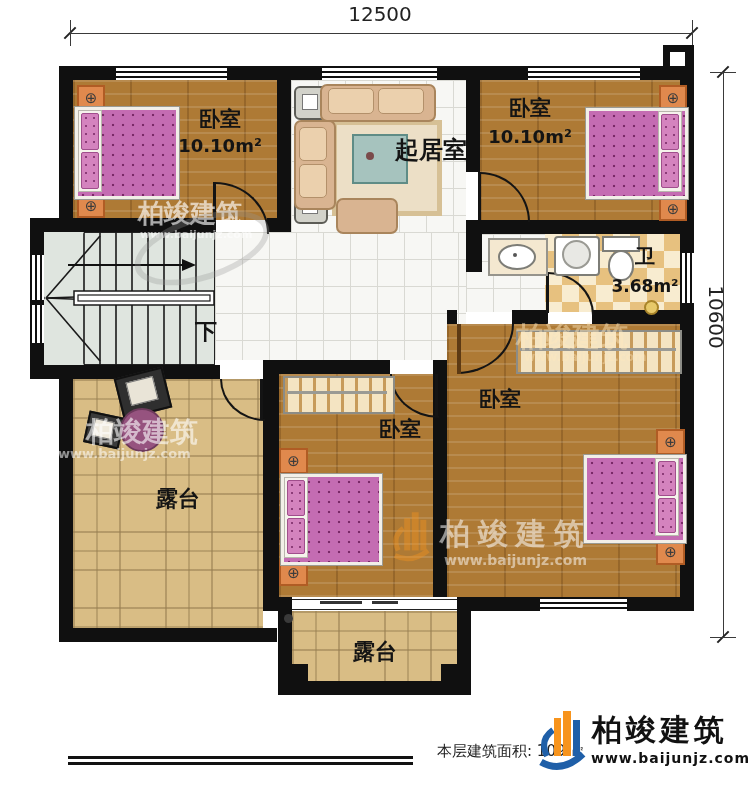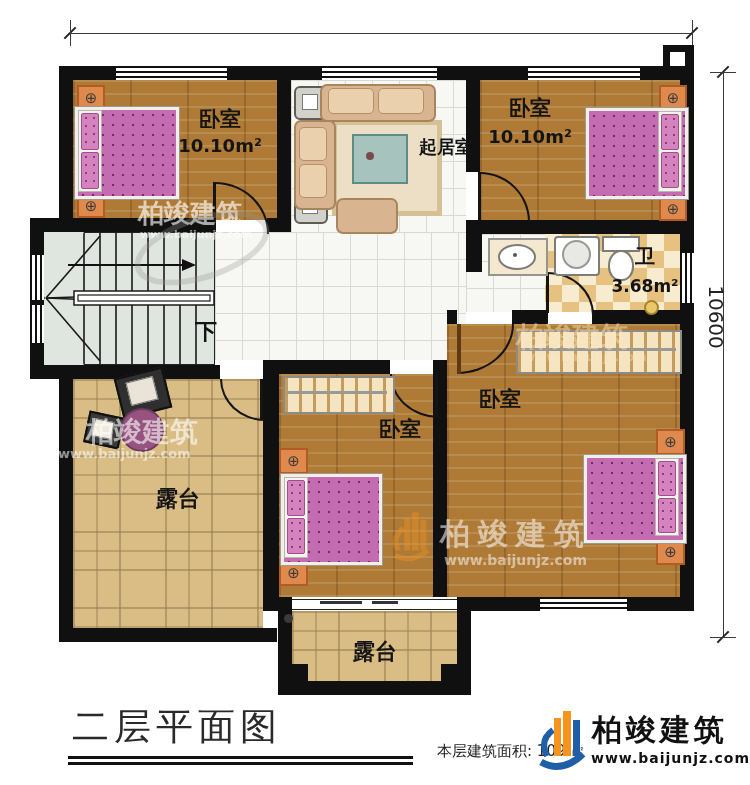--- a/index.html
+++ b/index.html
@@ -50,20 +50,21 @@
 </head>
 <body>
 
 <div id="plan">
 
   <div class="dim" style="left:70px;top:33px;width:622px;height:1px;"></div>
   <div class="tick" style="left:62px;top:32px;"></div>
   <div class="tick" style="left:684px;top:32px;"></div>
   <div class="dim" style="left:70px;top:20px;width:1px;height:26px;"></div>
   <div class="dim" style="left:692px;top:20px;width:1px;height:26px;"></div>
+  <div class="dimtxt" style="left:300px;top:2px;width:160px;">12500</div>
 
   <div class="dim" style="left:723px;top:72px;width:1px;height:565px;"></div>
   <div class="tick" style="left:715px;top:71px;"></div>
   <div class="tick" style="left:715px;top:636px;"></div>
   <div class="dim" style="left:710px;top:72px;width:26px;height:1px;"></div>
   <div class="dim" style="left:710px;top:637px;width:26px;height:1px;"></div>
   <div class="dimtxt" style="left:676px;top:305px;width:80px;transform:rotate(90deg);">10600</div>
 
   <div class="tile" style="left:291px;top:80px;width:175px;height:152px;"></div>
   <div class="tile" style="left:215px;top:232px;width:251px;height:128px;"></div>
@@ -250,35 +251,34 @@
   <div class="wm u" style="left:444px;top:552px;font-size:14px;color:rgba(255,255,255,.5);">www.baijunjz.com</div>
 
   <div class="abs" style="left:132px;top:216px;width:128px;height:52px;border:6px solid rgba(150,150,150,.3);border-radius:50%;transform:rotate(-18deg);"></div>
 
   <div class="lbl" style="left:150px;top:108px;width:140px;font-size:21px;">卧室</div>
   <div class="lbl" style="left:150px;top:136px;width:140px;font-size:18px;">10.10m²</div>
 
   <div class="lbl" style="left:460px;top:97px;width:140px;font-size:21px;">卧室</div>
   <div class="lbl" style="left:460px;top:127px;width:140px;font-size:18px;">10.10m²</div>
 
-  <div class="lbl" style="left:376px;top:137px;width:140px;font-size:18px;">起居室</div>
+  <div class="lbl" style="left:361px;top:137px;width:140px;font-size:24px;">起居室</div>
 
   <div class="lbl" style="left:600px;top:245px;width:90px;font-size:20px;">卫</div>
   <div class="lbl" style="left:600px;top:277px;width:90px;font-size:17px;">3.68m²</div>
 
   <div class="lbl" style="left:340px;top:418px;width:120px;font-size:21px;">卧室</div>
 
   <div class="lbl" style="left:430px;top:388px;width:140px;font-size:21px;">卧室</div>
 
   <div class="lbl" style="left:108px;top:487px;width:140px;font-size:22px;">露台</div>
   <div class="lbl" style="left:300px;top:640px;width:150px;font-size:22px;">露台</div>
 
   <div class="lbl" style="left:188px;top:320px;width:36px;font-size:22px;">下</div>
 
-  <div class="abs" style="left:72px;top:702px;font-size:37px;letter-spacing:5px;color:#2a2a2a;">二层平面图</div>
   <div class="abs" style="left:68px;top:756px;width:345px;height:3px;border-top:3px solid #111;border-bottom:3px solid #111;padding:0;box-sizing:content-box;background:#fff;"></div>
 
   <div class="abs" style="left:437px;top:742px;font-size:15px;color:#222;">
     <span>本层建筑面积:</span>
     <span>109.</span><span>㎡</span>
   </div>
 
   <div class="abs" style="left:537px;top:706px;width:50px;height:66px;">
     <svg width="50" height="66" viewBox="0 0 50 66">
       <path d="M10 50 Q2 34 16 24" stroke="#1f5fa8" stroke-width="6" fill="none"></path>

